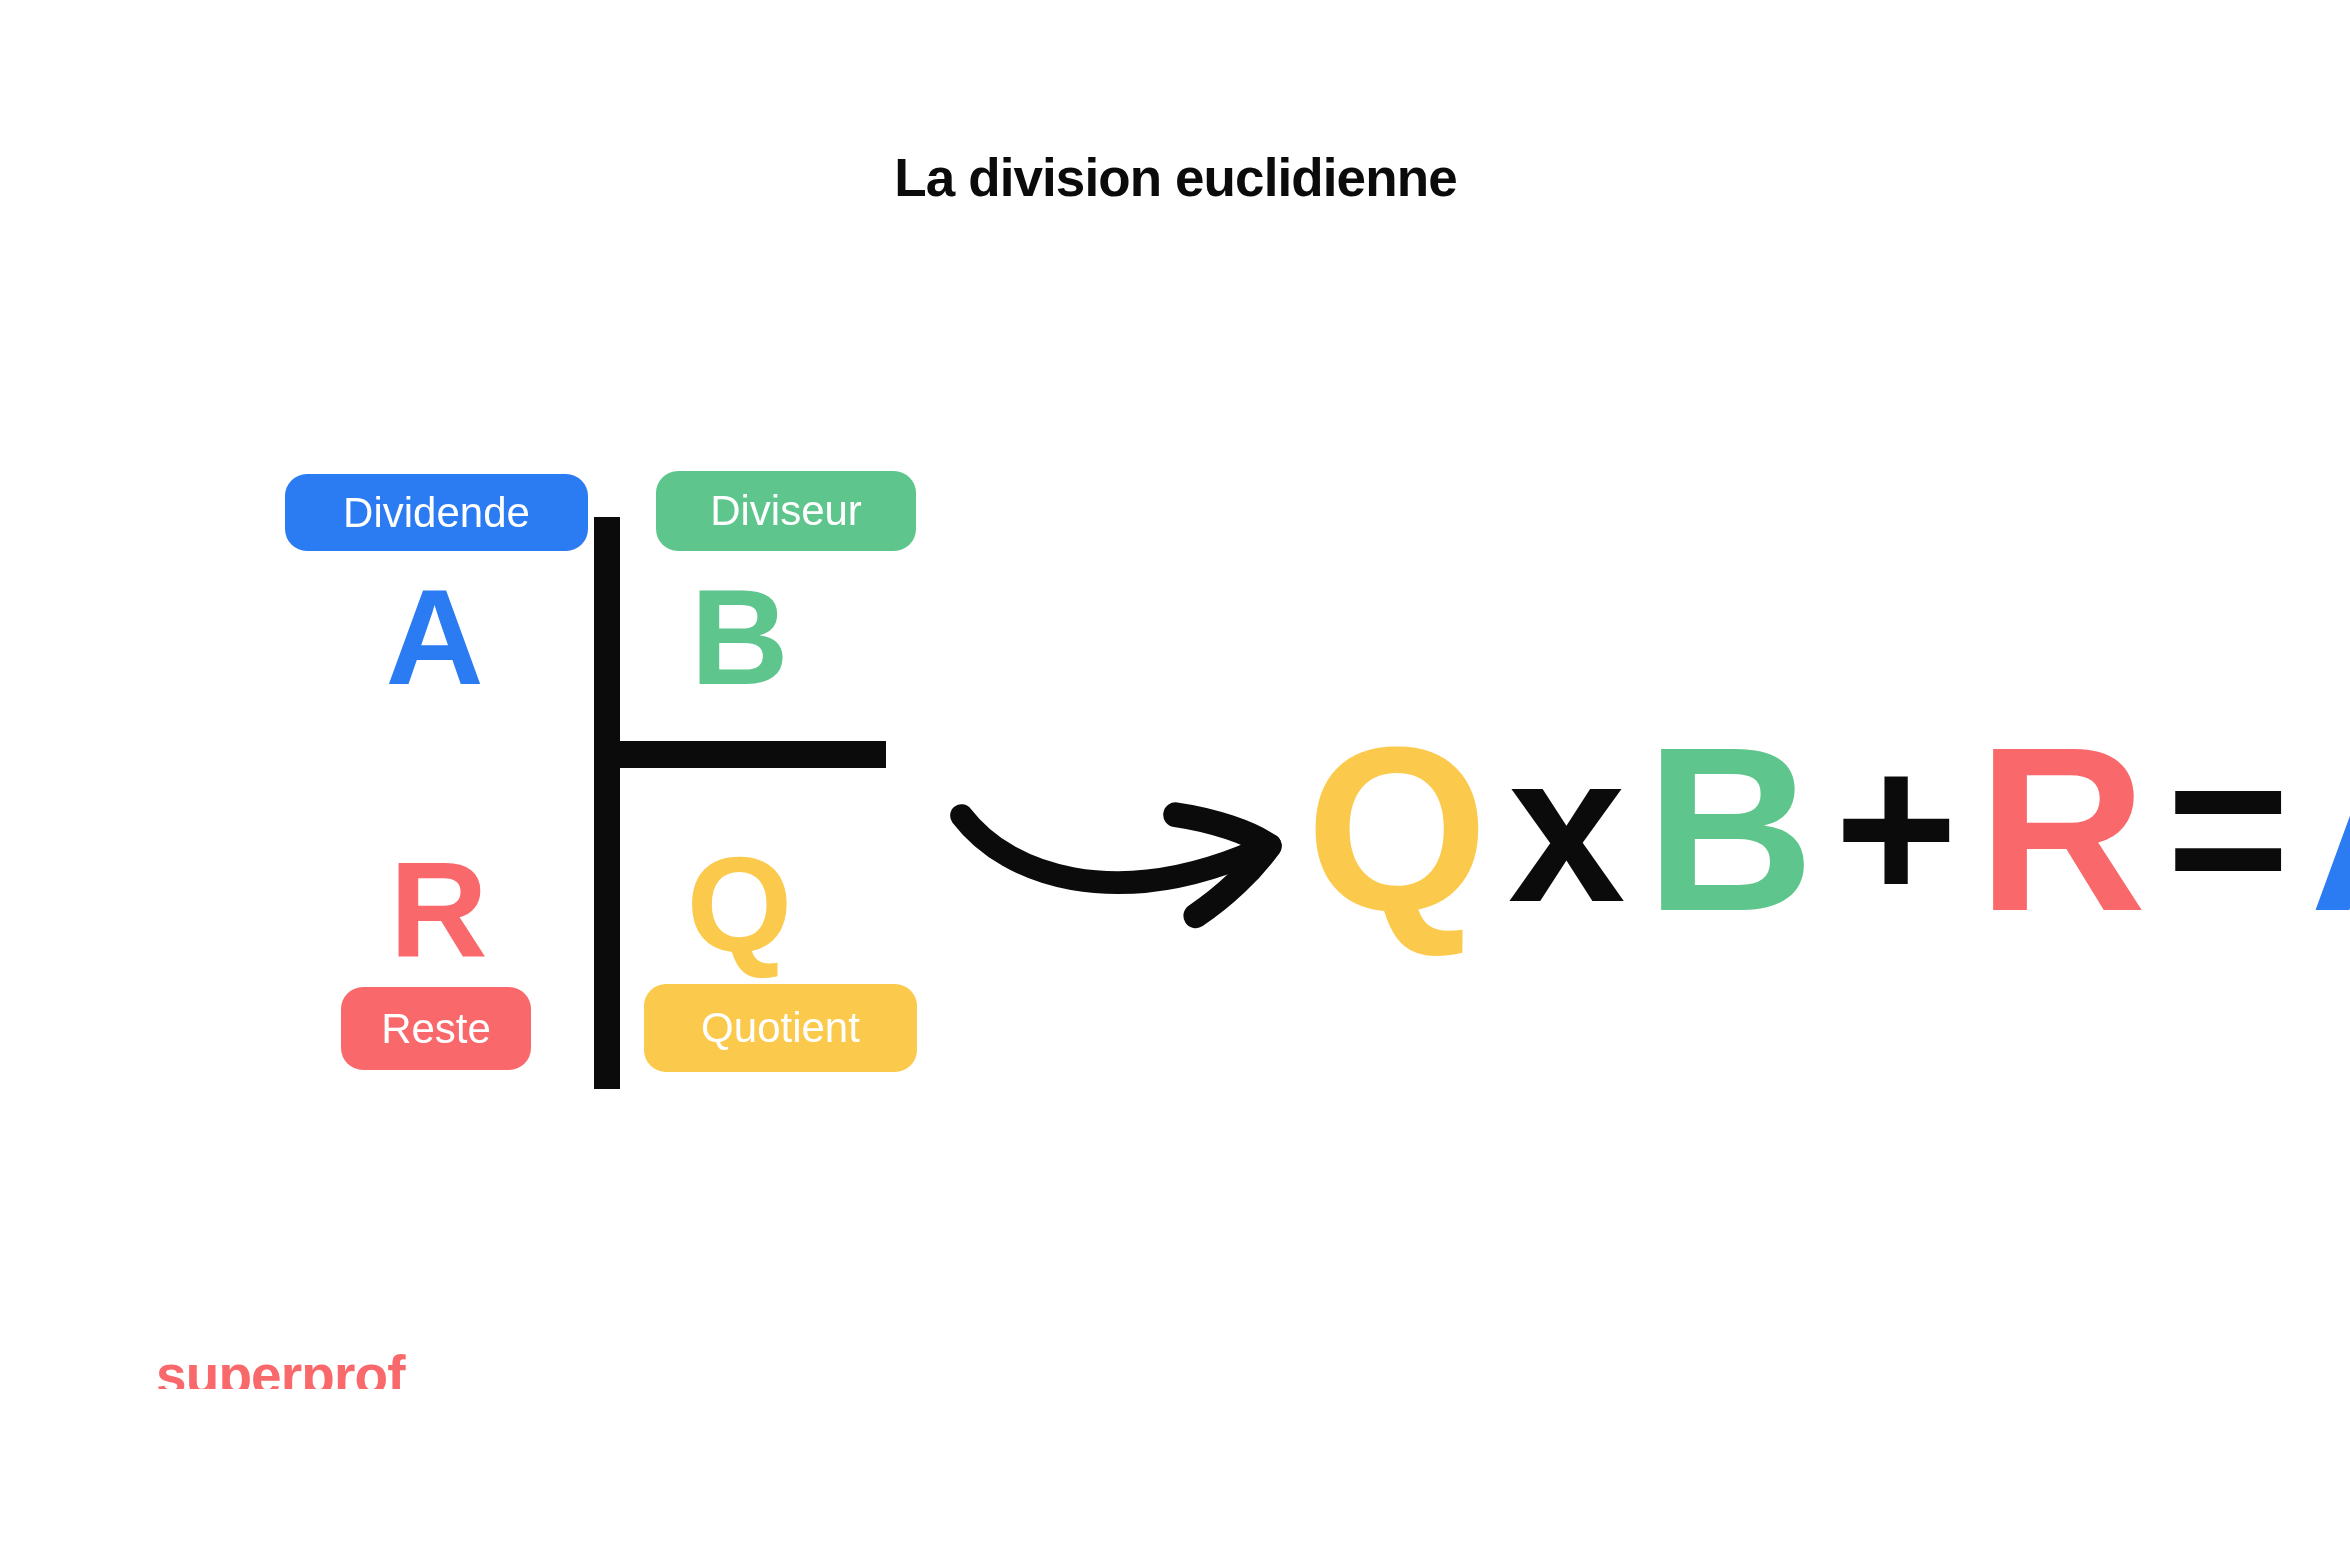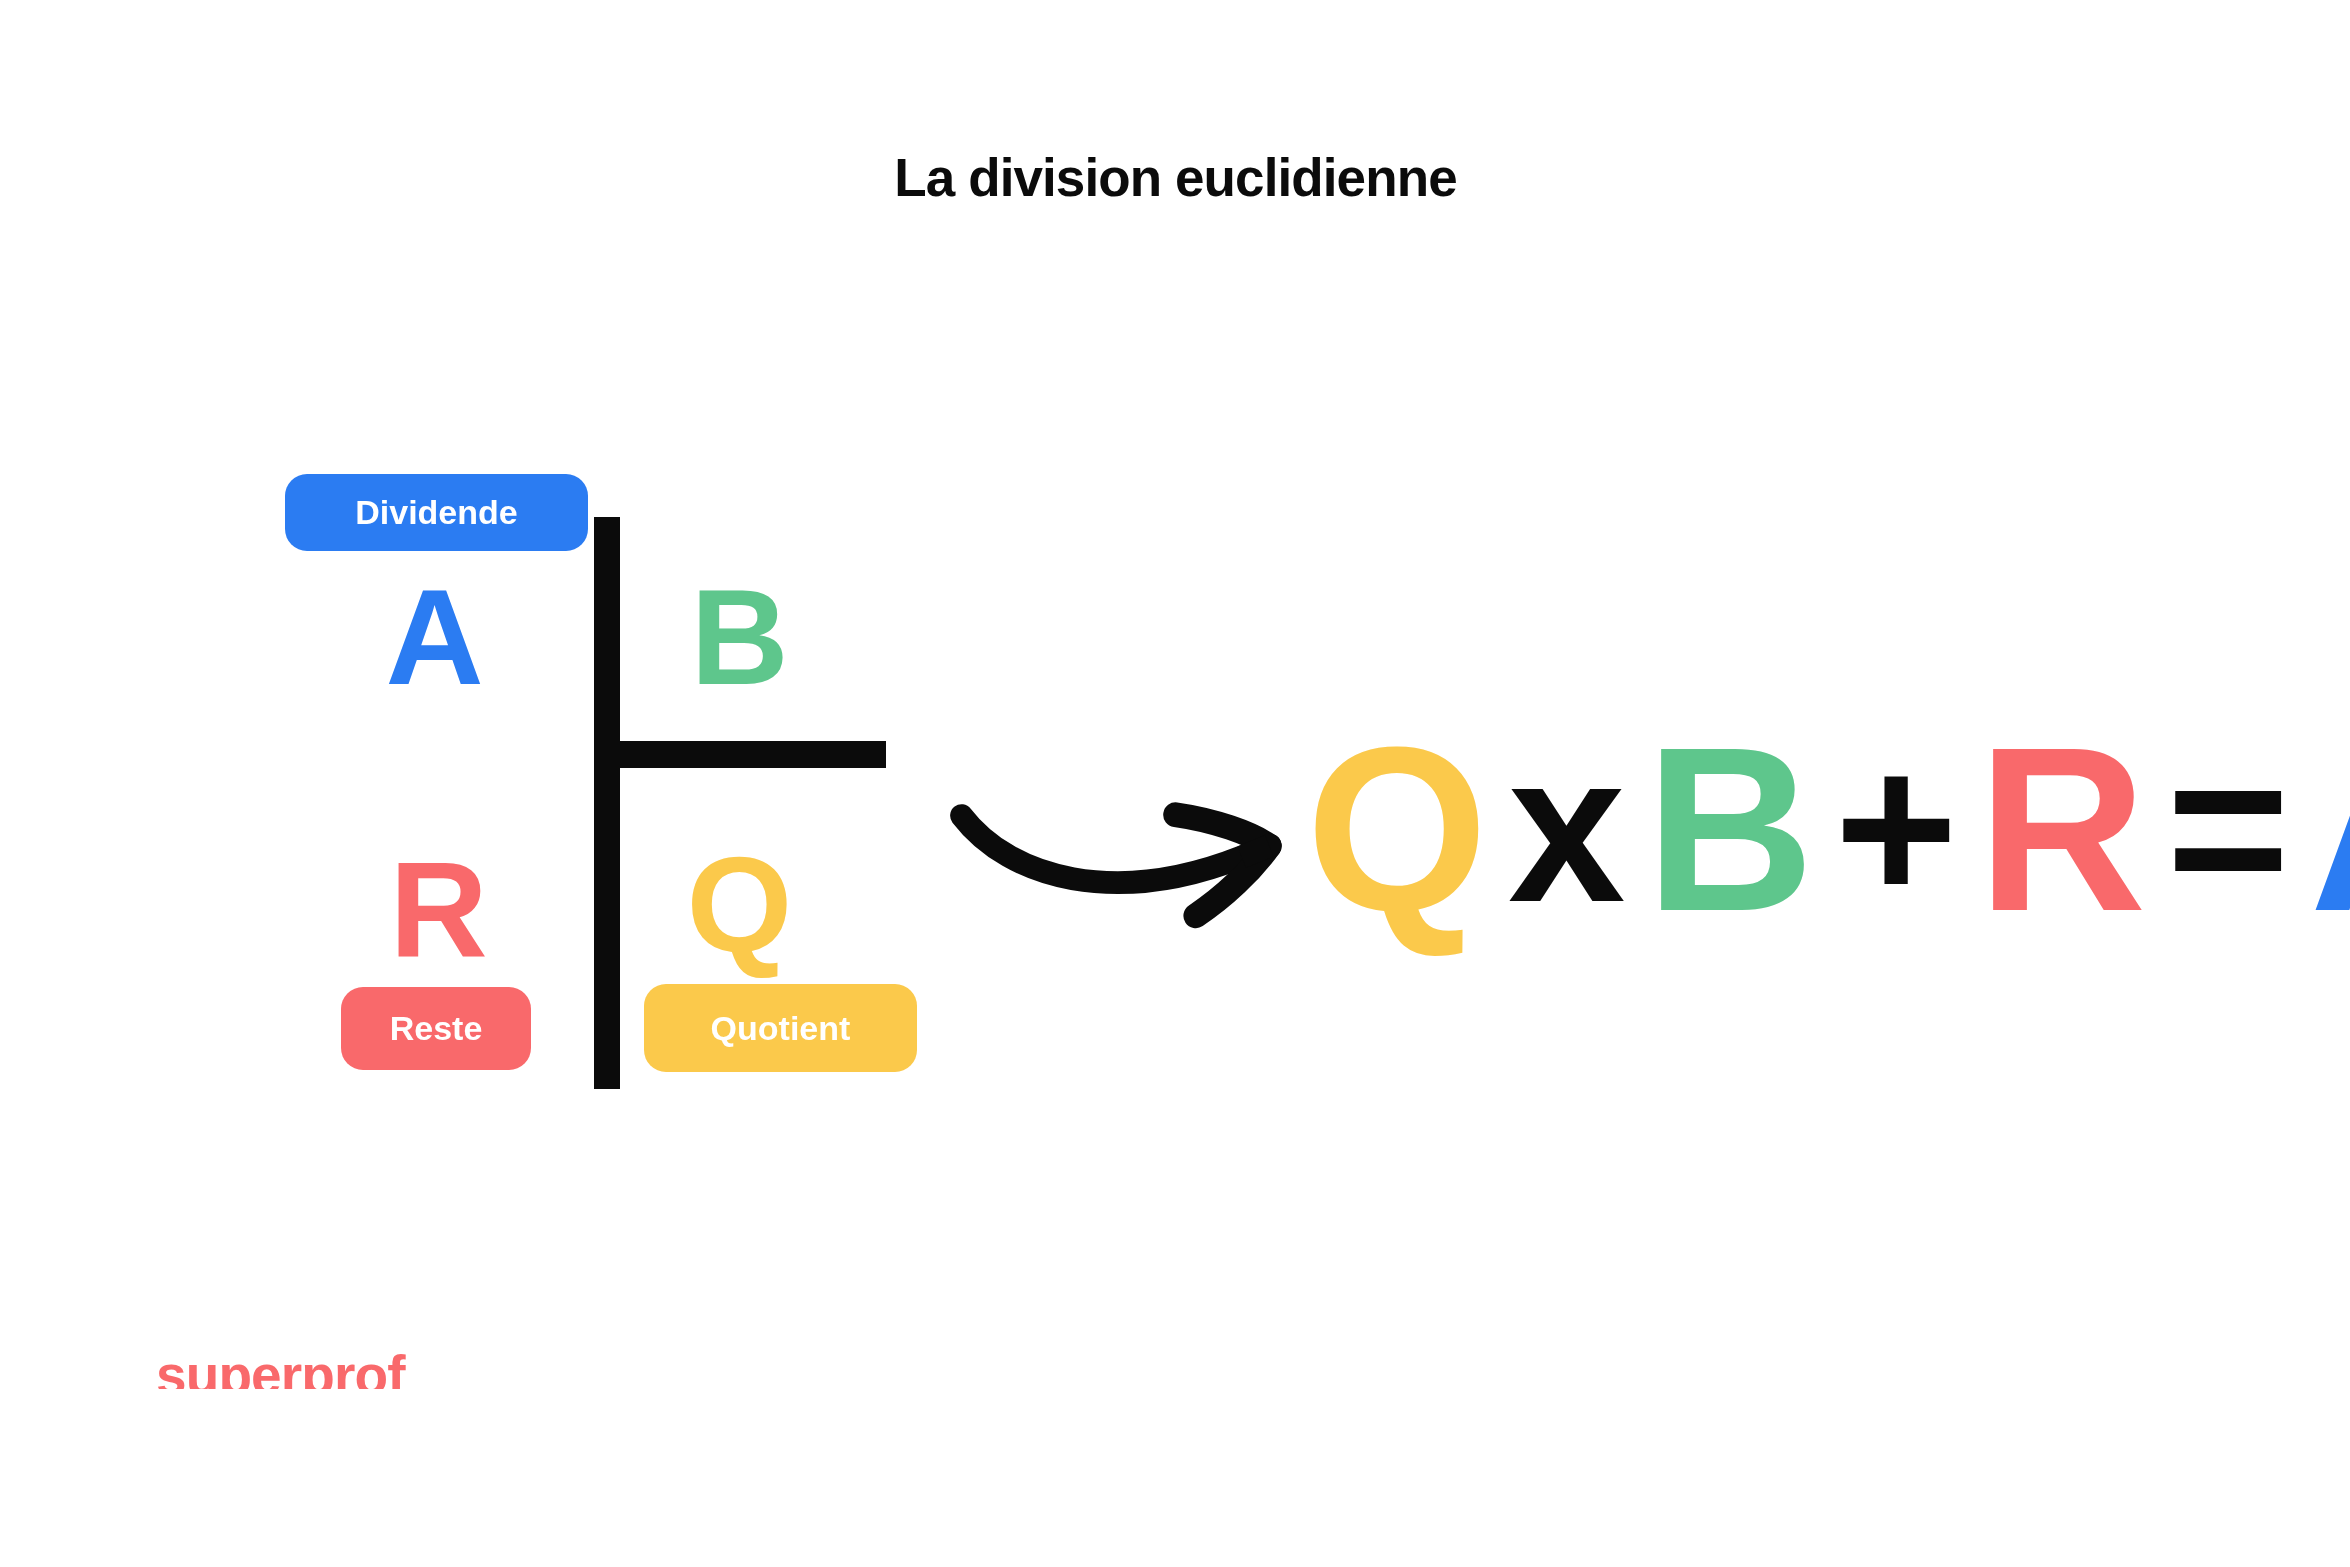--- a/index.html
+++ b/index.html
@@ -23,22 +23,22 @@
     color: var(--ink);
   }
 
   
   .badge {
     position: absolute;
     display: flex;
     align-items: center;
     justify-content: center;
     color: #ffffff;
-    font-weight: 700;
-    font-size: 34px;
+    font-weight: 400;
+    font-size: 42px;
     border-radius: 22px;
     letter-spacing: 0px;
   }
   .badge-dividende { left: 285px; top: 474px; width: 303px; height: 77px; background: var(--blue); }
   .badge-diviseur  { left: 656px; top: 471px; width: 260px; height: 80px; background: var(--green); }
   .badge-reste     { left: 341px; top: 987px; width: 190px; height: 83px; background: var(--red); }
   .badge-quotient  { left: 644px; top: 984px; width: 273px; height: 88px; background: var(--yellow); }
 
   
   .big-letter {
@@ -111,20 +111,23 @@
 <div class="canvas">
 
   <div class="title">La division euclidienne</div>
 
   <div class="vline"></div>
   <div class="hline"></div>
 
   <div class="badge badge-dividende">
     <span>Dividende</span>
   </div>
+  <div class="badge badge-diviseur">
+    <span>Diviseur</span>
+  </div>
   <div class="badge badge-quotient">
     <span>Quotient</span>
   </div>
   <div class="badge badge-reste">
     <span>Reste</span>
   </div>
 
   <div class="big-letter letter-a">A</div>
   <div class="big-letter letter-b">B</div>
   <div class="big-letter letter-r">R</div>

